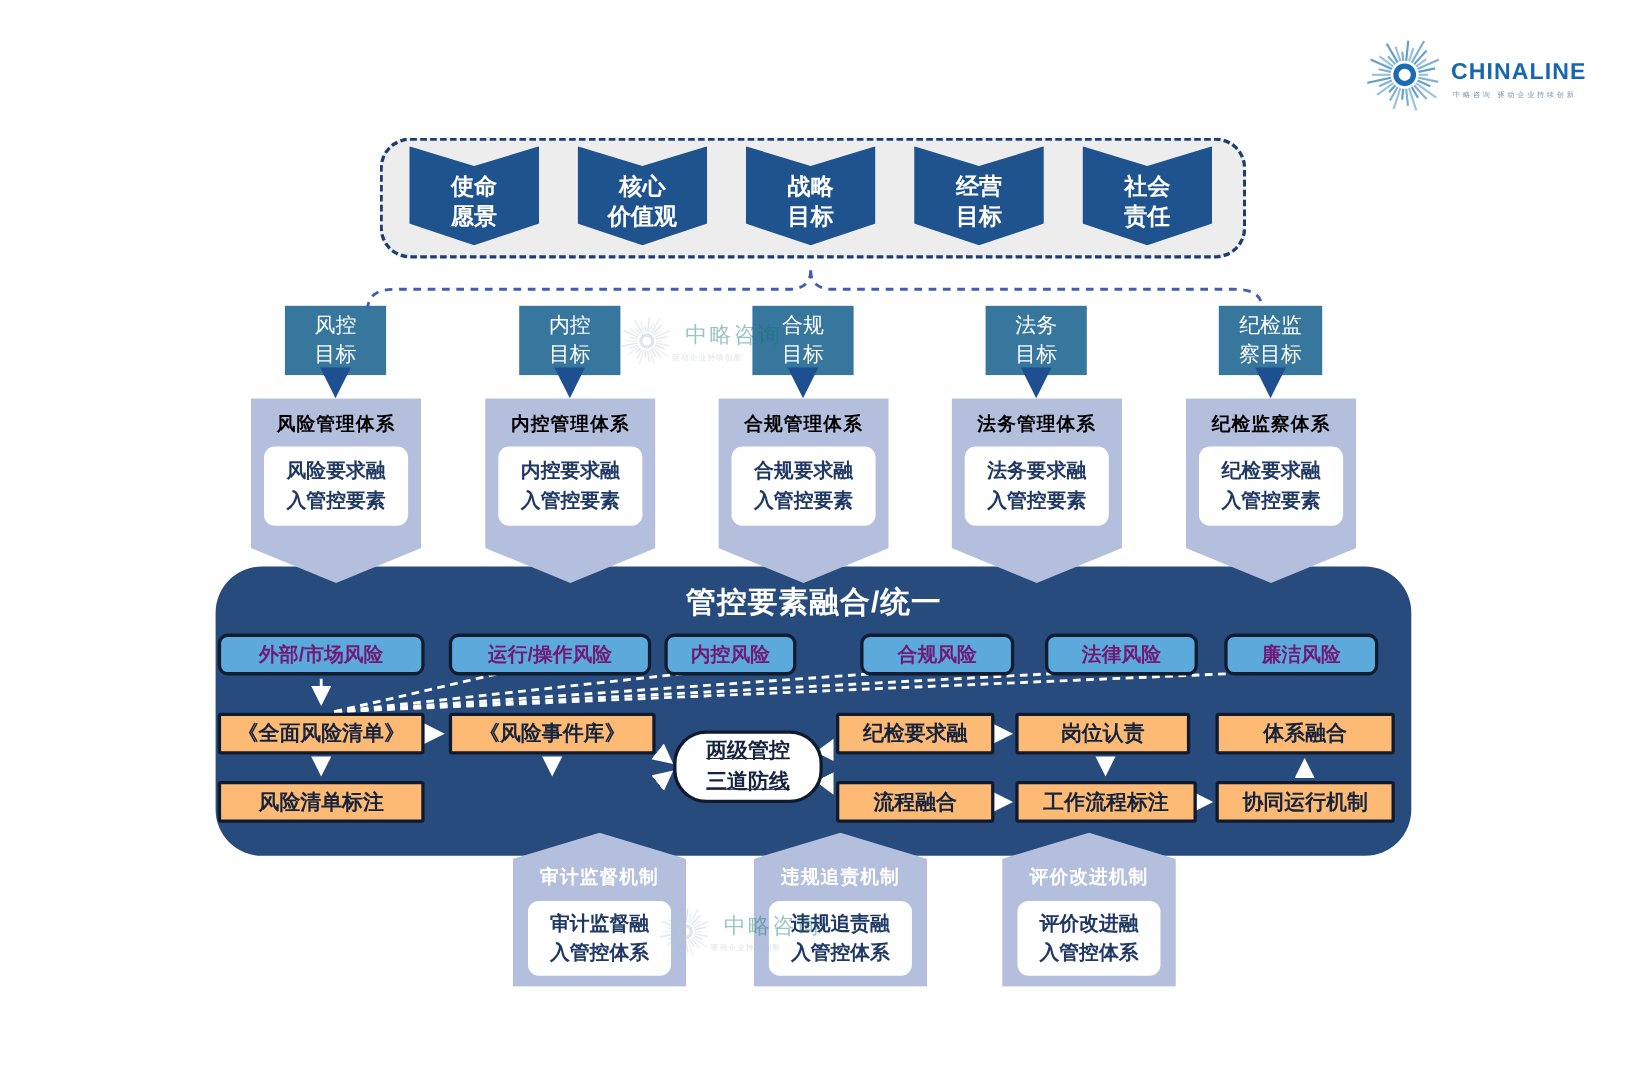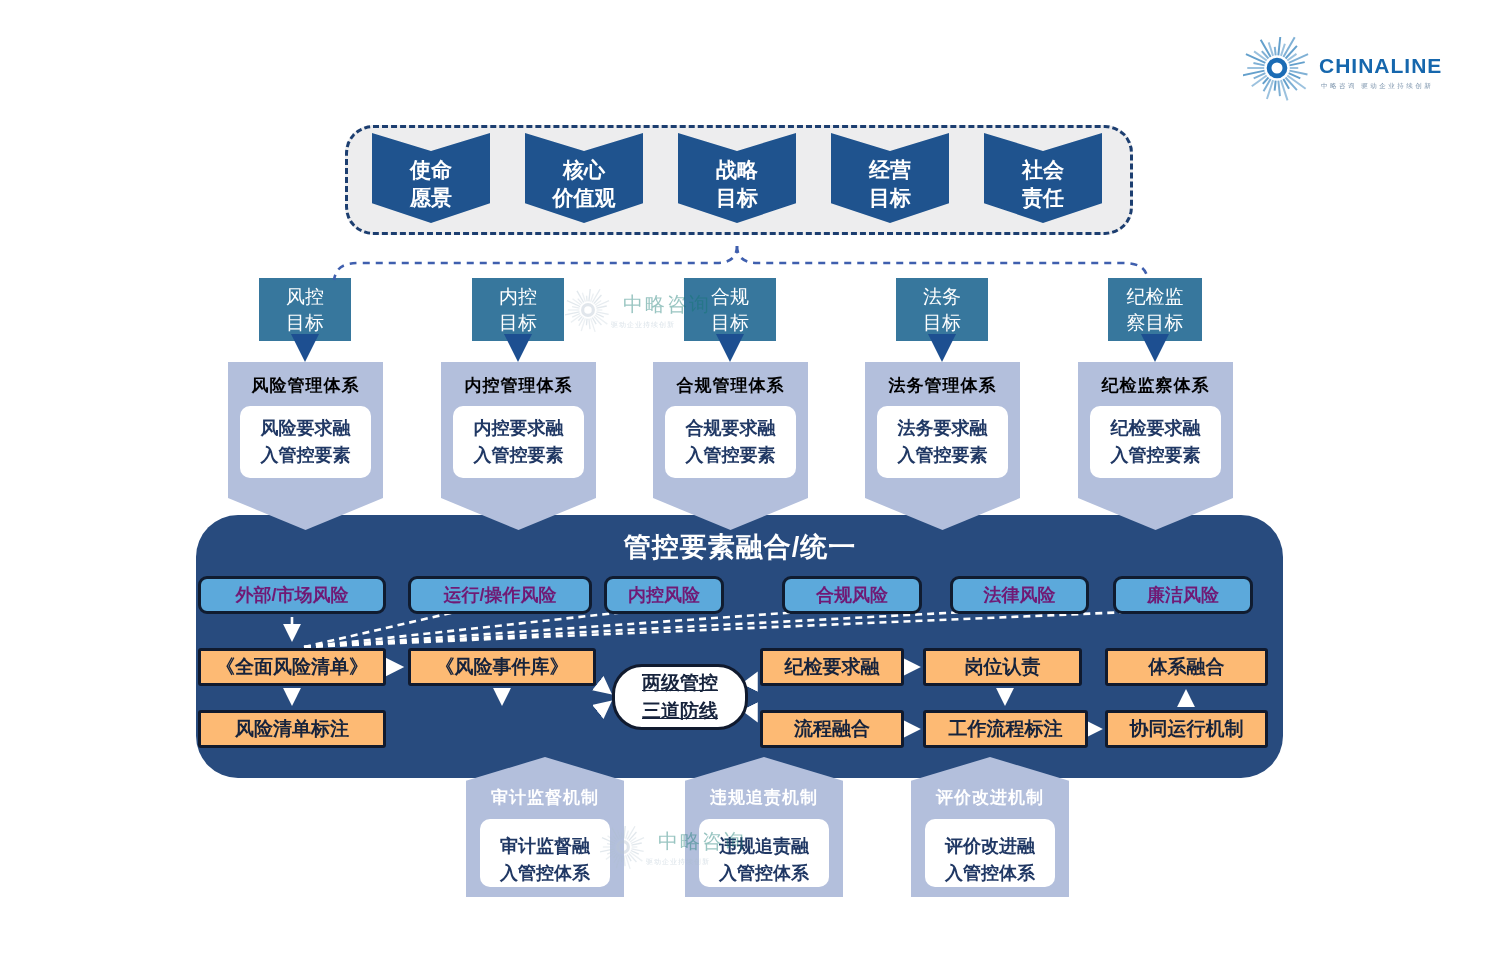--- a/index.html
+++ b/index.html
@@ -47,21 +47,21 @@
        border:3px solid #101a2e;border-radius:30px;box-sizing:border-box;z-index:3;
        display:flex;flex-direction:column;align-items:center;justify-content:center;
        color:#16233c;font-size:19px;font-weight:600;line-height:1.45;text-decoration:underline;}
   
   .mech{position:absolute;top:757px;width:158px;height:140px;background:#b3bfdc;
         clip-path:polygon(50% 0,100% 17%,100% 100%,0 100%,0 17%);z-index:3;}
   .mech .hdr{position:absolute;left:0;top:29px;width:100%;text-align:center;color:#fff;
              font-size:17px;font-weight:bold;letter-spacing:1px;}
   .mech .body{position:absolute;left:14px;top:62px;width:130px;height:68px;background:#fff;
               border-radius:10px;display:flex;flex-direction:column;align-items:center;
-              justify-content:flex-end;color:#203864;font-size:18px;font-weight:600;line-height:1.5;}
+              justify-content:center;color:#203864;font-size:18px;font-weight:600;line-height:1.5;}
   
   .wm{position:absolute;display:flex;align-items:center;opacity:.42;z-index:4;pointer-events:none;}
   .wm .burst{width:46px;height:46px;}
   .wm .wmtxt{color:#0f766e;font-size:20px;letter-spacing:2px;margin-left:12px;}
   .wm .wmsub{color:#a9bccb;font-size:7px;letter-spacing:1px;display:block;margin-top:2px;}
   
   .overlay{position:absolute;left:0;top:0;width:1490px;height:974px;z-index:2;pointer-events:none;}
 </style>
 </head>
 <body>

